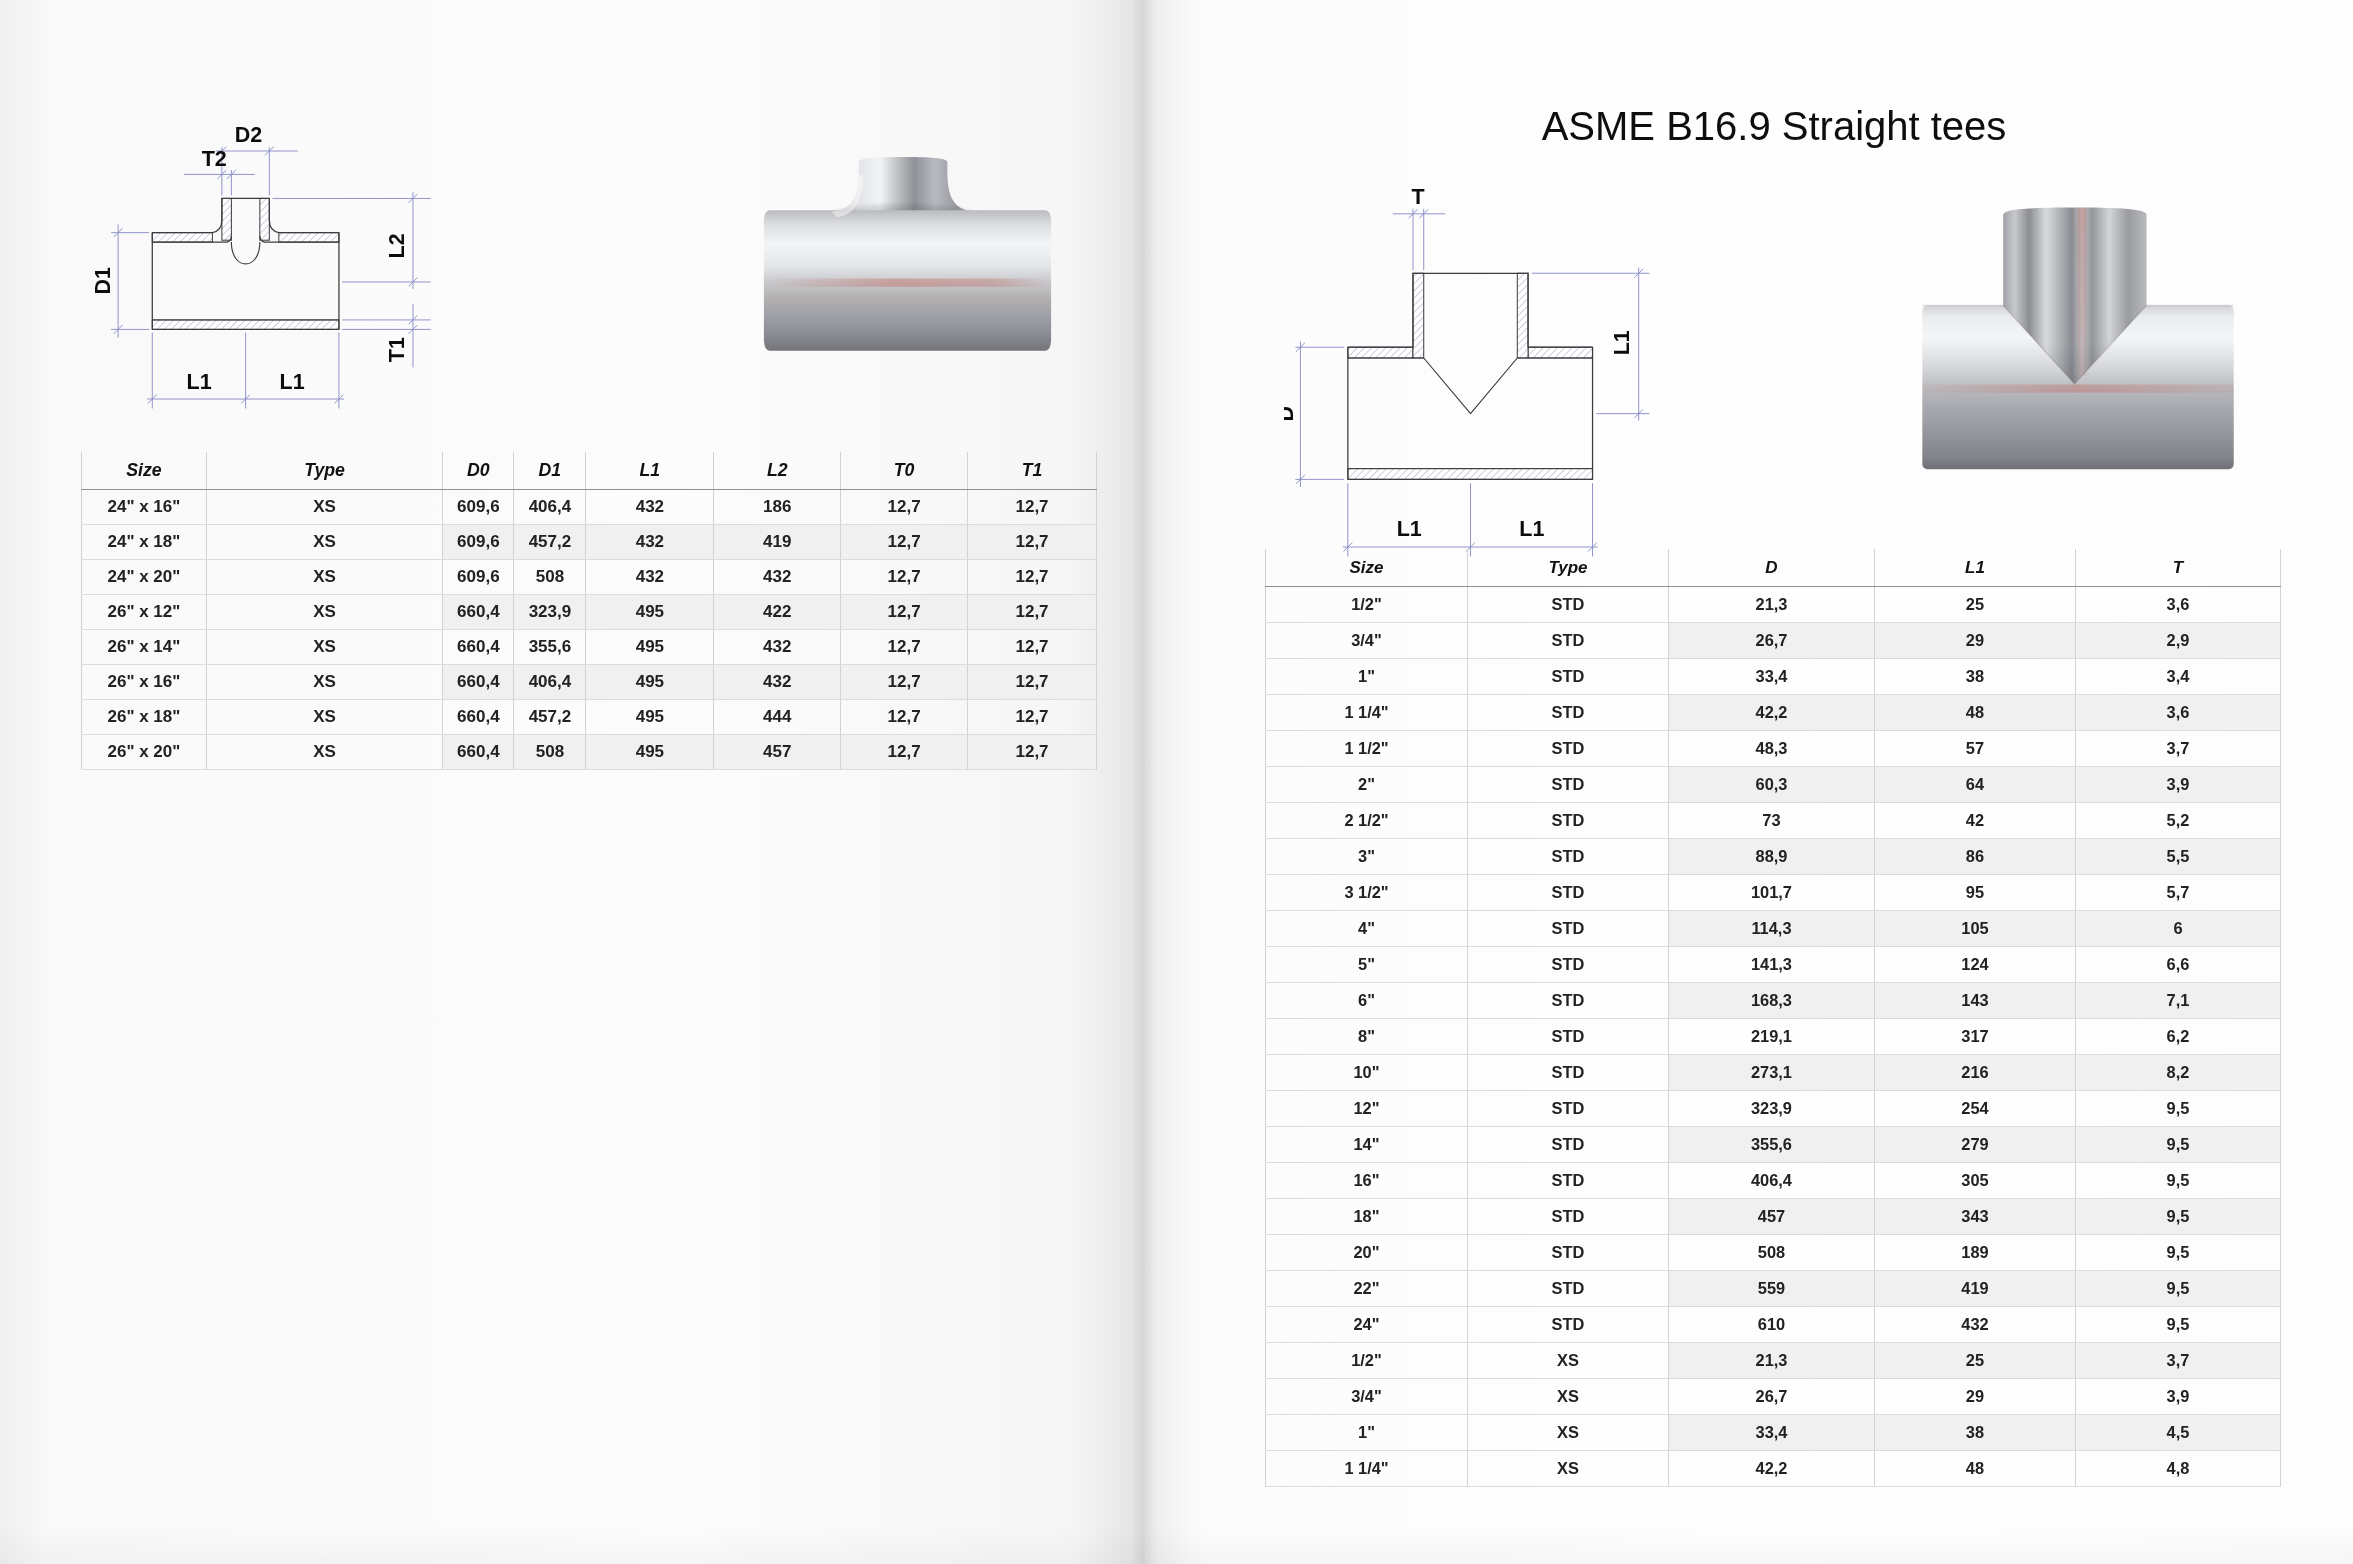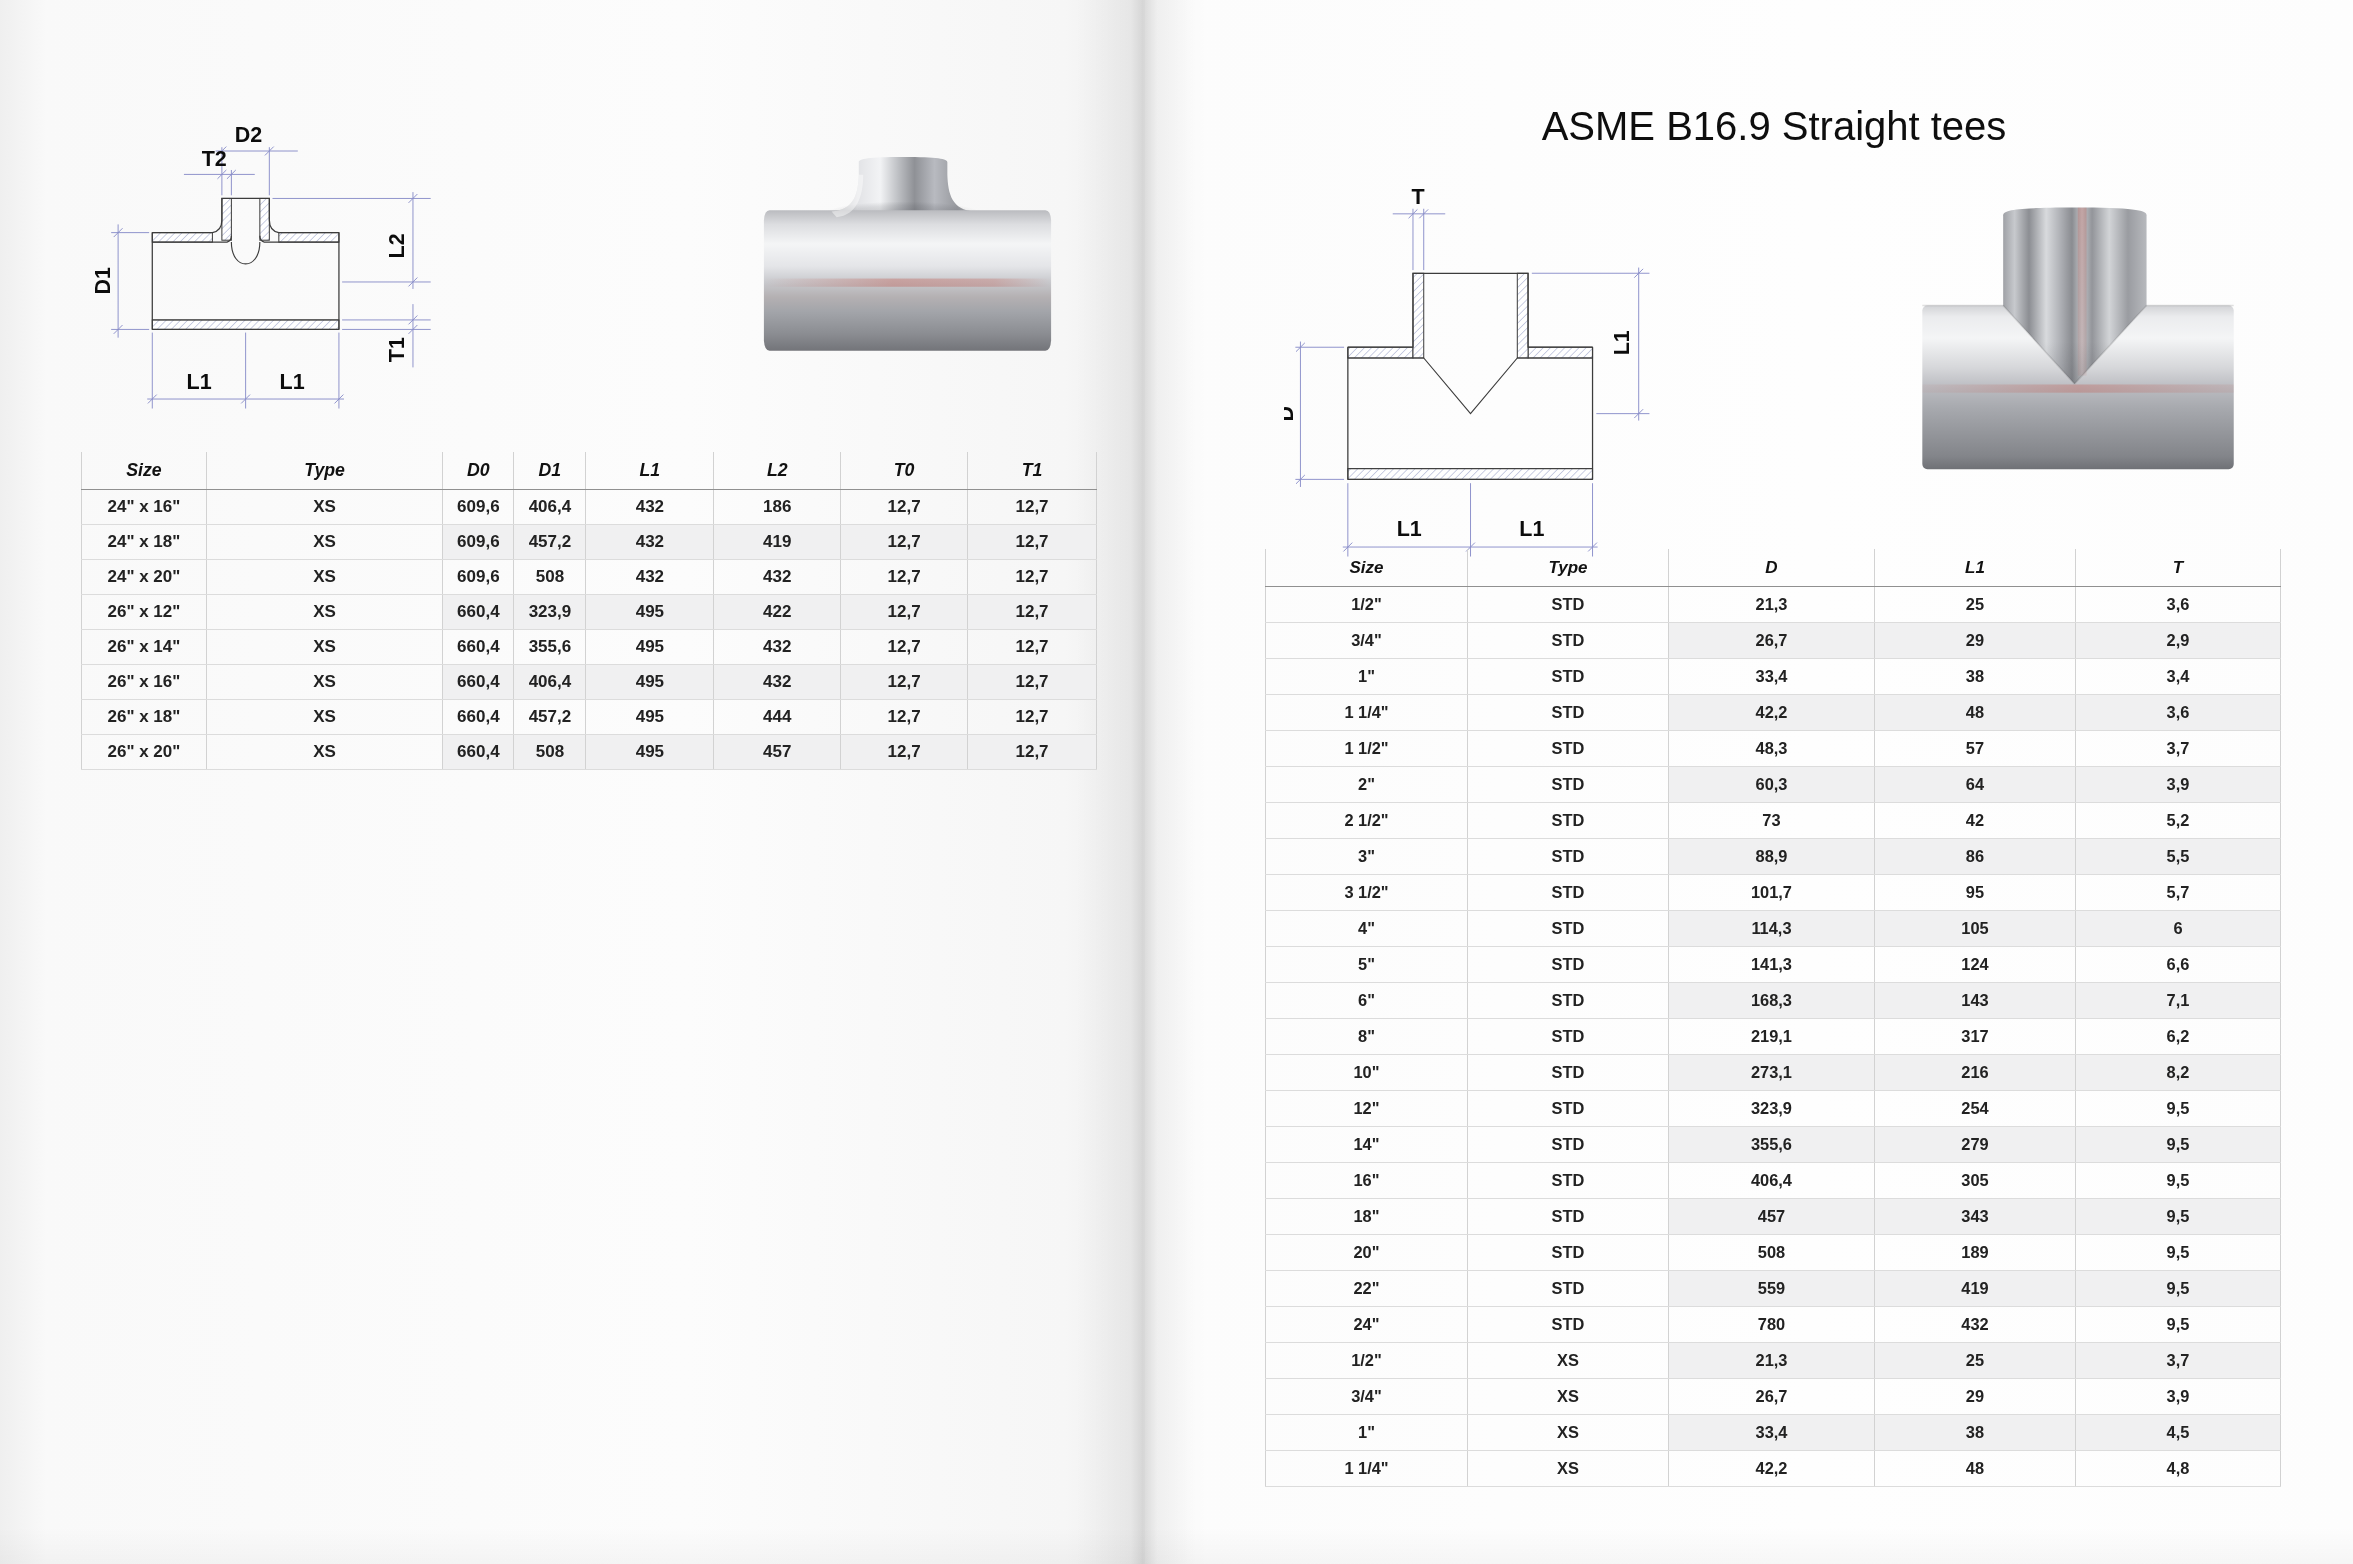--- a/index.html
+++ b/index.html
@@ -560,21 +560,21 @@
       <tr class="alt">
         <td>22"</td>
         <td>STD</td>
         <td class="num">559</td>
         <td class="num">419</td>
         <td class="num">9,5</td>
       </tr>
       <tr>
         <td>24"</td>
         <td>STD</td>
-        <td class="num">780</td>
+        <td class="num">610</td>
         <td class="num">432</td>
         <td class="num">9,5</td>
       </tr>
       <tr class="alt">
         <td>1/2"</td>
         <td>XS</td>
         <td class="num">21,3</td>
         <td class="num">25</td>
         <td class="num">3,7</td>
       </tr>

